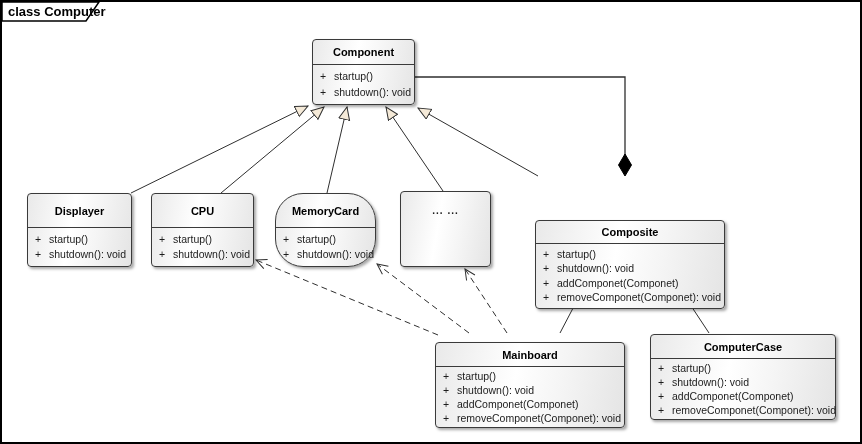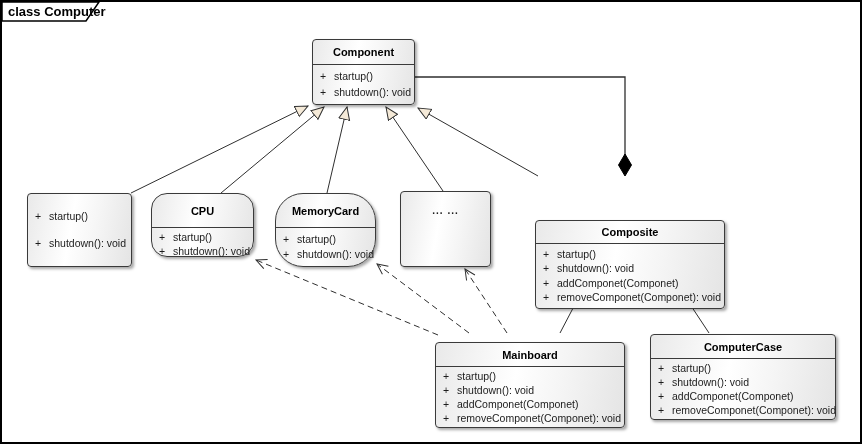--- a/index.html
+++ b/index.html
@@ -90,33 +90,34 @@
         <span class="sig">startup()</span>
       </div>
       <div class="mrow">
         <span class="vis">+</span>
         <span class="sig">shutdown(): void</span>
       </div>
     </div>
   </div>
 
   <div class="clsbox" style="left:25px;top:191px;width:105px;height:74px;">
-    <div class="methods">
-      <div class="mrow">
-        <span class="vis">+</span>
-        <span class="sig">startup()</span>
-      </div>
-      <div class="mrow">
-        <span class="vis">+</span>
-        <span class="sig">shutdown(): void</span>
-      </div>
-    </div>
-  </div>
-
-  <div class="clsbox" style="left:149px;top:191px;width:103px;height:64px;border-radius:16px;">
+    <div class="title" style="height:33px;">Displayer</div>
+    <div class="methods">
+      <div class="mrow">
+        <span class="vis">+</span>
+        <span class="sig">startup()</span>
+      </div>
+      <div class="mrow">
+        <span class="vis">+</span>
+        <span class="sig">shutdown(): void</span>
+      </div>
+    </div>
+  </div>
+
+  <div class="clsbox" style="left:149px;top:191px;width:103px;height:74px;">
     <div class="title" style="height:33px;">CPU</div>
     <div class="methods">
       <div class="mrow">
         <span class="vis">+</span>
         <span class="sig">startup()</span>
       </div>
       <div class="mrow">
         <span class="vis">+</span>
         <span class="sig">shutdown(): void</span>
       </div>

